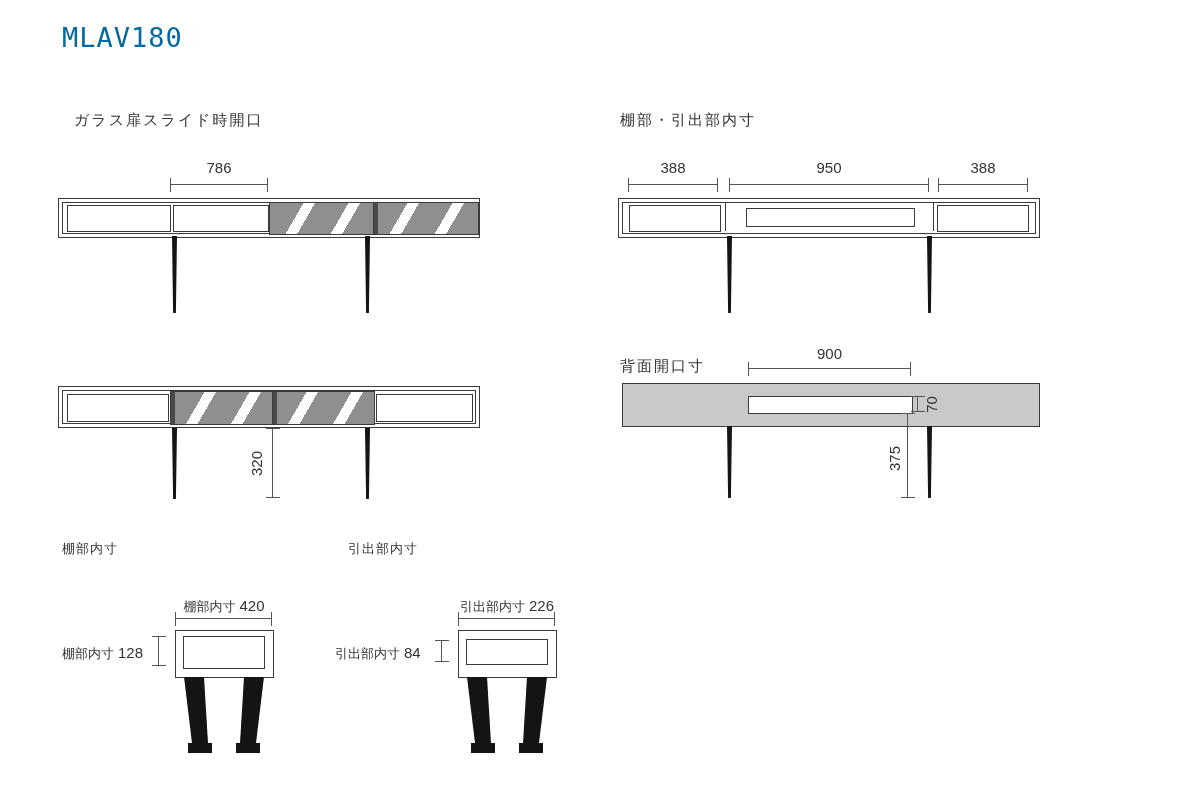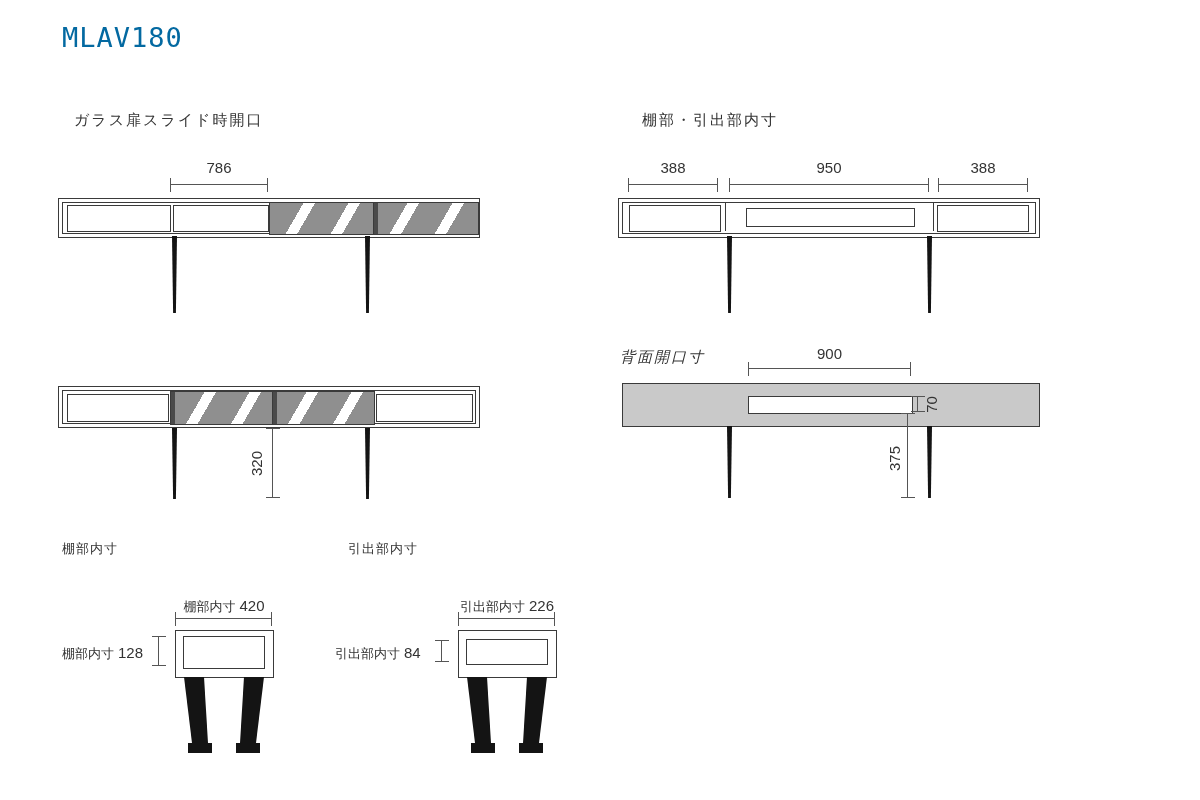--- a/index.html
+++ b/index.html
@@ -130,41 +130,41 @@
 <div class="abs cab" style="left:458px; top:630px; width:97px; height:46px;">
   <div class="mouth" style="left:7px; top:8px; width:80px; height:24px;"></div>
 </div>
 <svg class="abs" style="left:462px; top:677px;" width="90" height="78" viewBox="0 0 90 78">
   <polygon points="5,0 25,0 29,66 13,66" fill="#141414"></polygon>
   <polygon points="65,0 85,0 77,66 61,66" fill="#141414"></polygon>
   <rect x="9" y="66" width="24" height="10" fill="#141414"></rect>
   <rect x="57" y="66" width="24" height="10" fill="#141414"></rect>
 </svg>
 
-<div class="abs sec-label" style="left:642px; top:111px;">棚部・引出部内寸</div>
+<div class="abs sec-label" style="left:620px; top:111px;">棚部・引出部内寸</div>
 
 <div class="abs dim-text" style="left:628px; top:159px; width:90px;">388</div>
 <div class="abs dim-h" style="left:628px; top:184px; width:90px;"></div>
 <div class="abs dim-text" style="left:729px; top:159px; width:200px;">950</div>
 <div class="abs dim-h" style="left:729px; top:184px; width:200px;"></div>
 <div class="abs dim-text" style="left:938px; top:159px; width:90px;">388</div>
 <div class="abs dim-h" style="left:938px; top:184px; width:90px;"></div>
 
 <div class="abs cab" style="left:618px; top:198px; width:420px; height:38px;">
   <div class="inner-frame"></div>
   <div class="mouth" style="left:10px; top:6px; width:90px; height:25px;"></div>
   <div class="divider" style="left:106px; top:3px; height:29px;"></div>
   <div class="mouth" style="left:127px; top:9px; width:167px; height:17px;"></div>
   <div class="divider" style="left:314px; top:3px; height:29px;"></div>
   <div class="mouth" style="left:318px; top:6px; width:90px; height:25px;"></div>
 </div>
 <div class="leg" style="left:727px; top:236px; height:77px;"></div>
 <div class="leg" style="left:927px; top:236px; height:77px;"></div>
 
-<div class="abs sec-label" style="left:620px; top:348px;font-style:italic;">背面開口寸</div>
+<div class="abs sec-label" style="left:620px; top:357px;">背面開口寸</div>
 
 <div class="abs dim-text" style="left:748px; top:345px; width:163px;">900</div>
 <div class="abs dim-h" style="left:748px; top:368px; width:163px;"></div>
 
 <div class="abs panel" style="left:622px; top:383px; width:416px; height:42px;">
   <div class="mouth" style="left:125px; top:12px; width:163px; height:16px;"></div>
 </div>
 <div class="abs dim-v" style="left:917px; top:396px; height:16px;"></div>
 <div class="vtext" style="left:923px; top:396px;">70</div>
 

